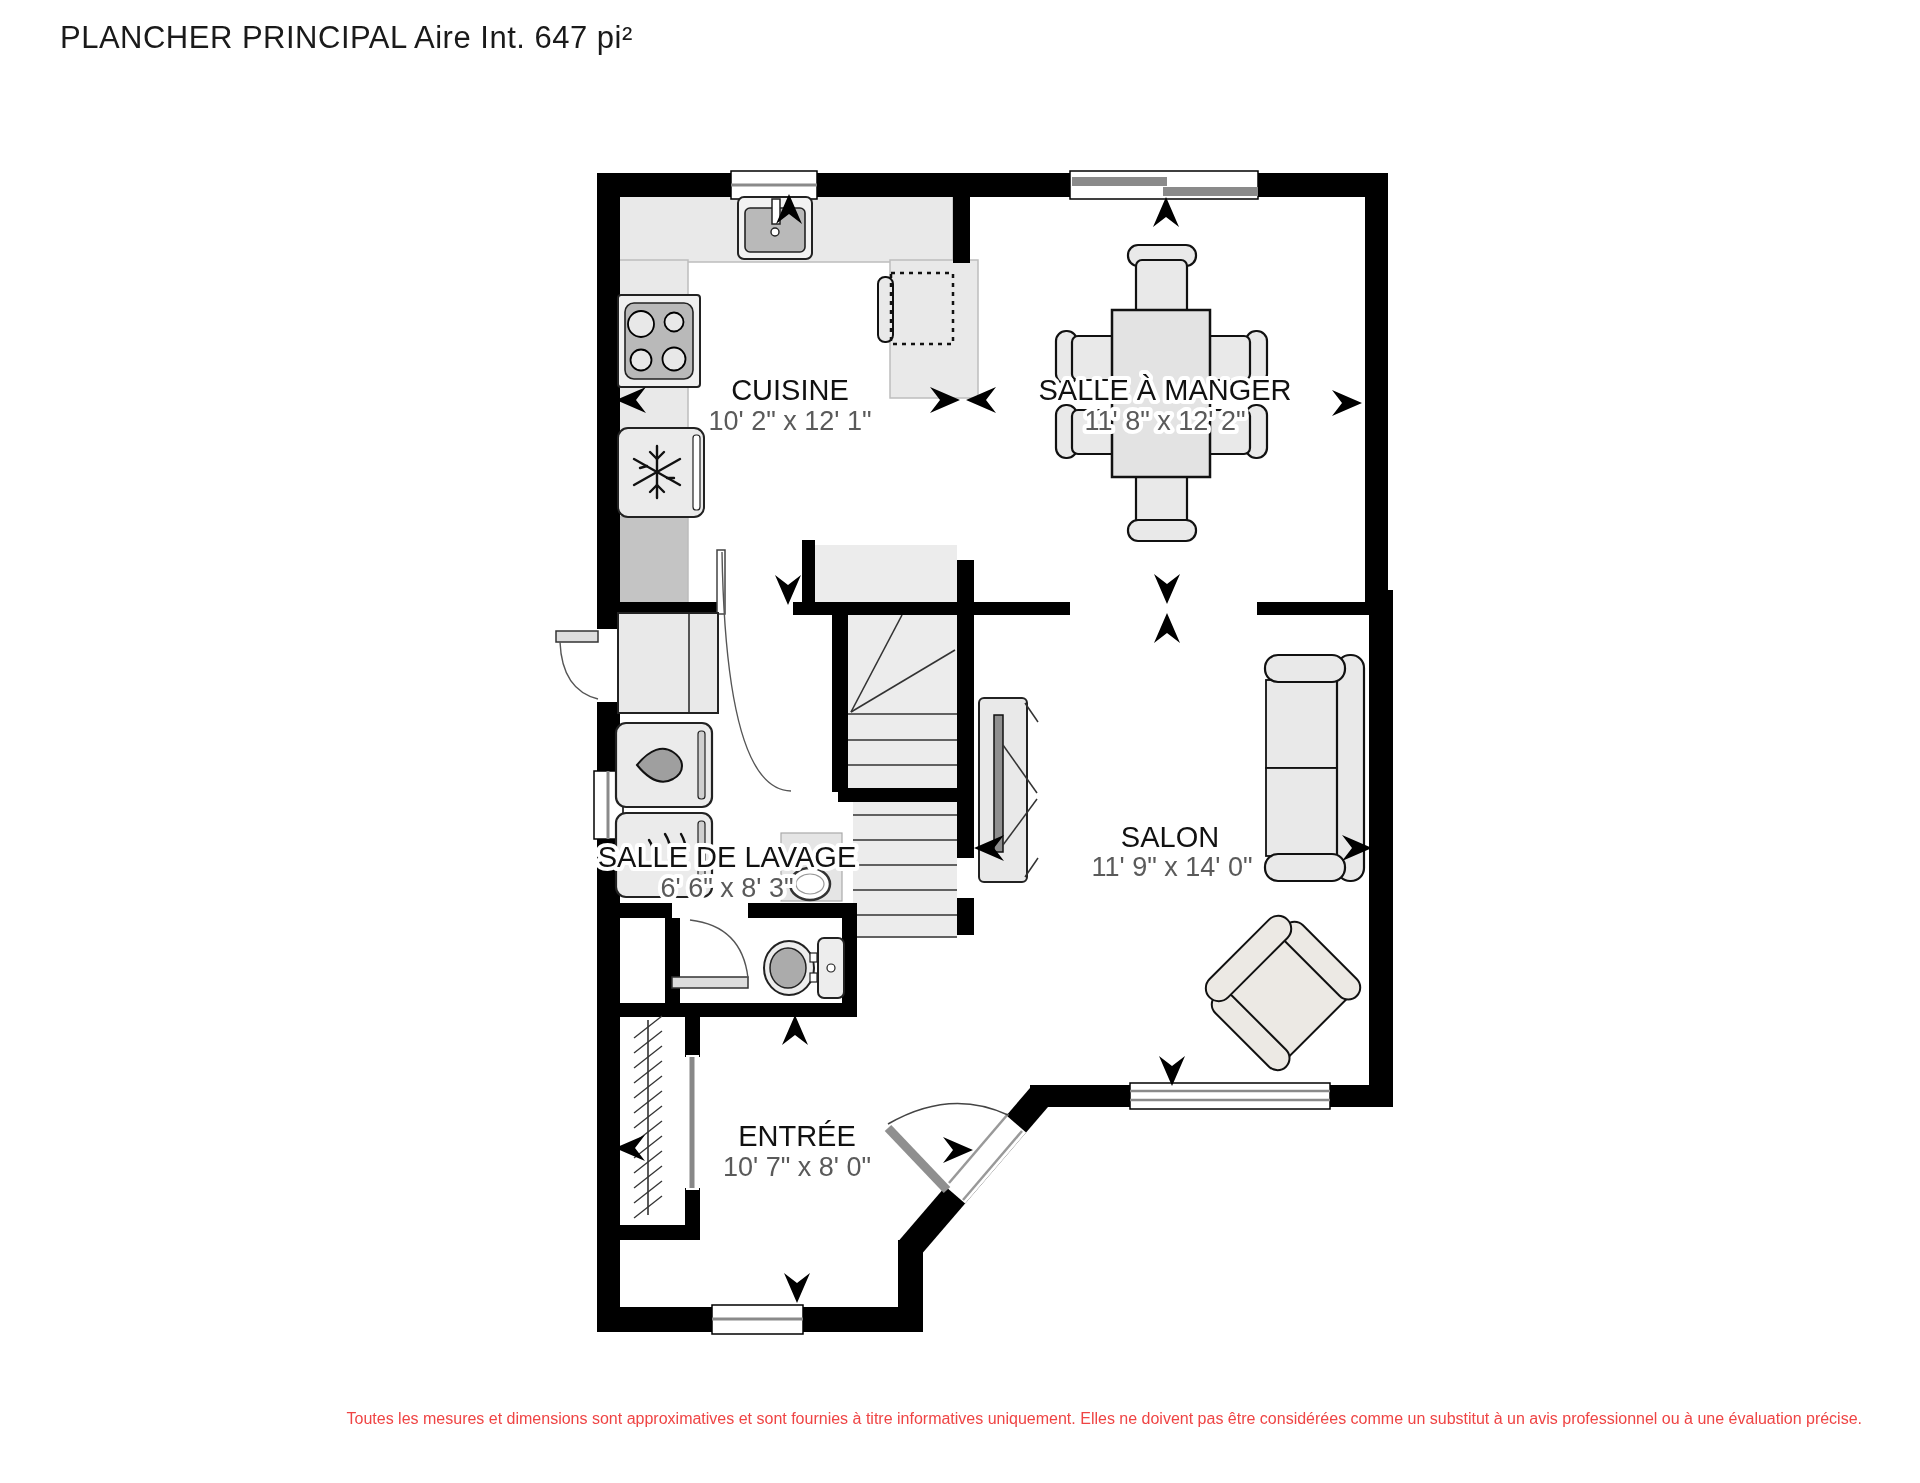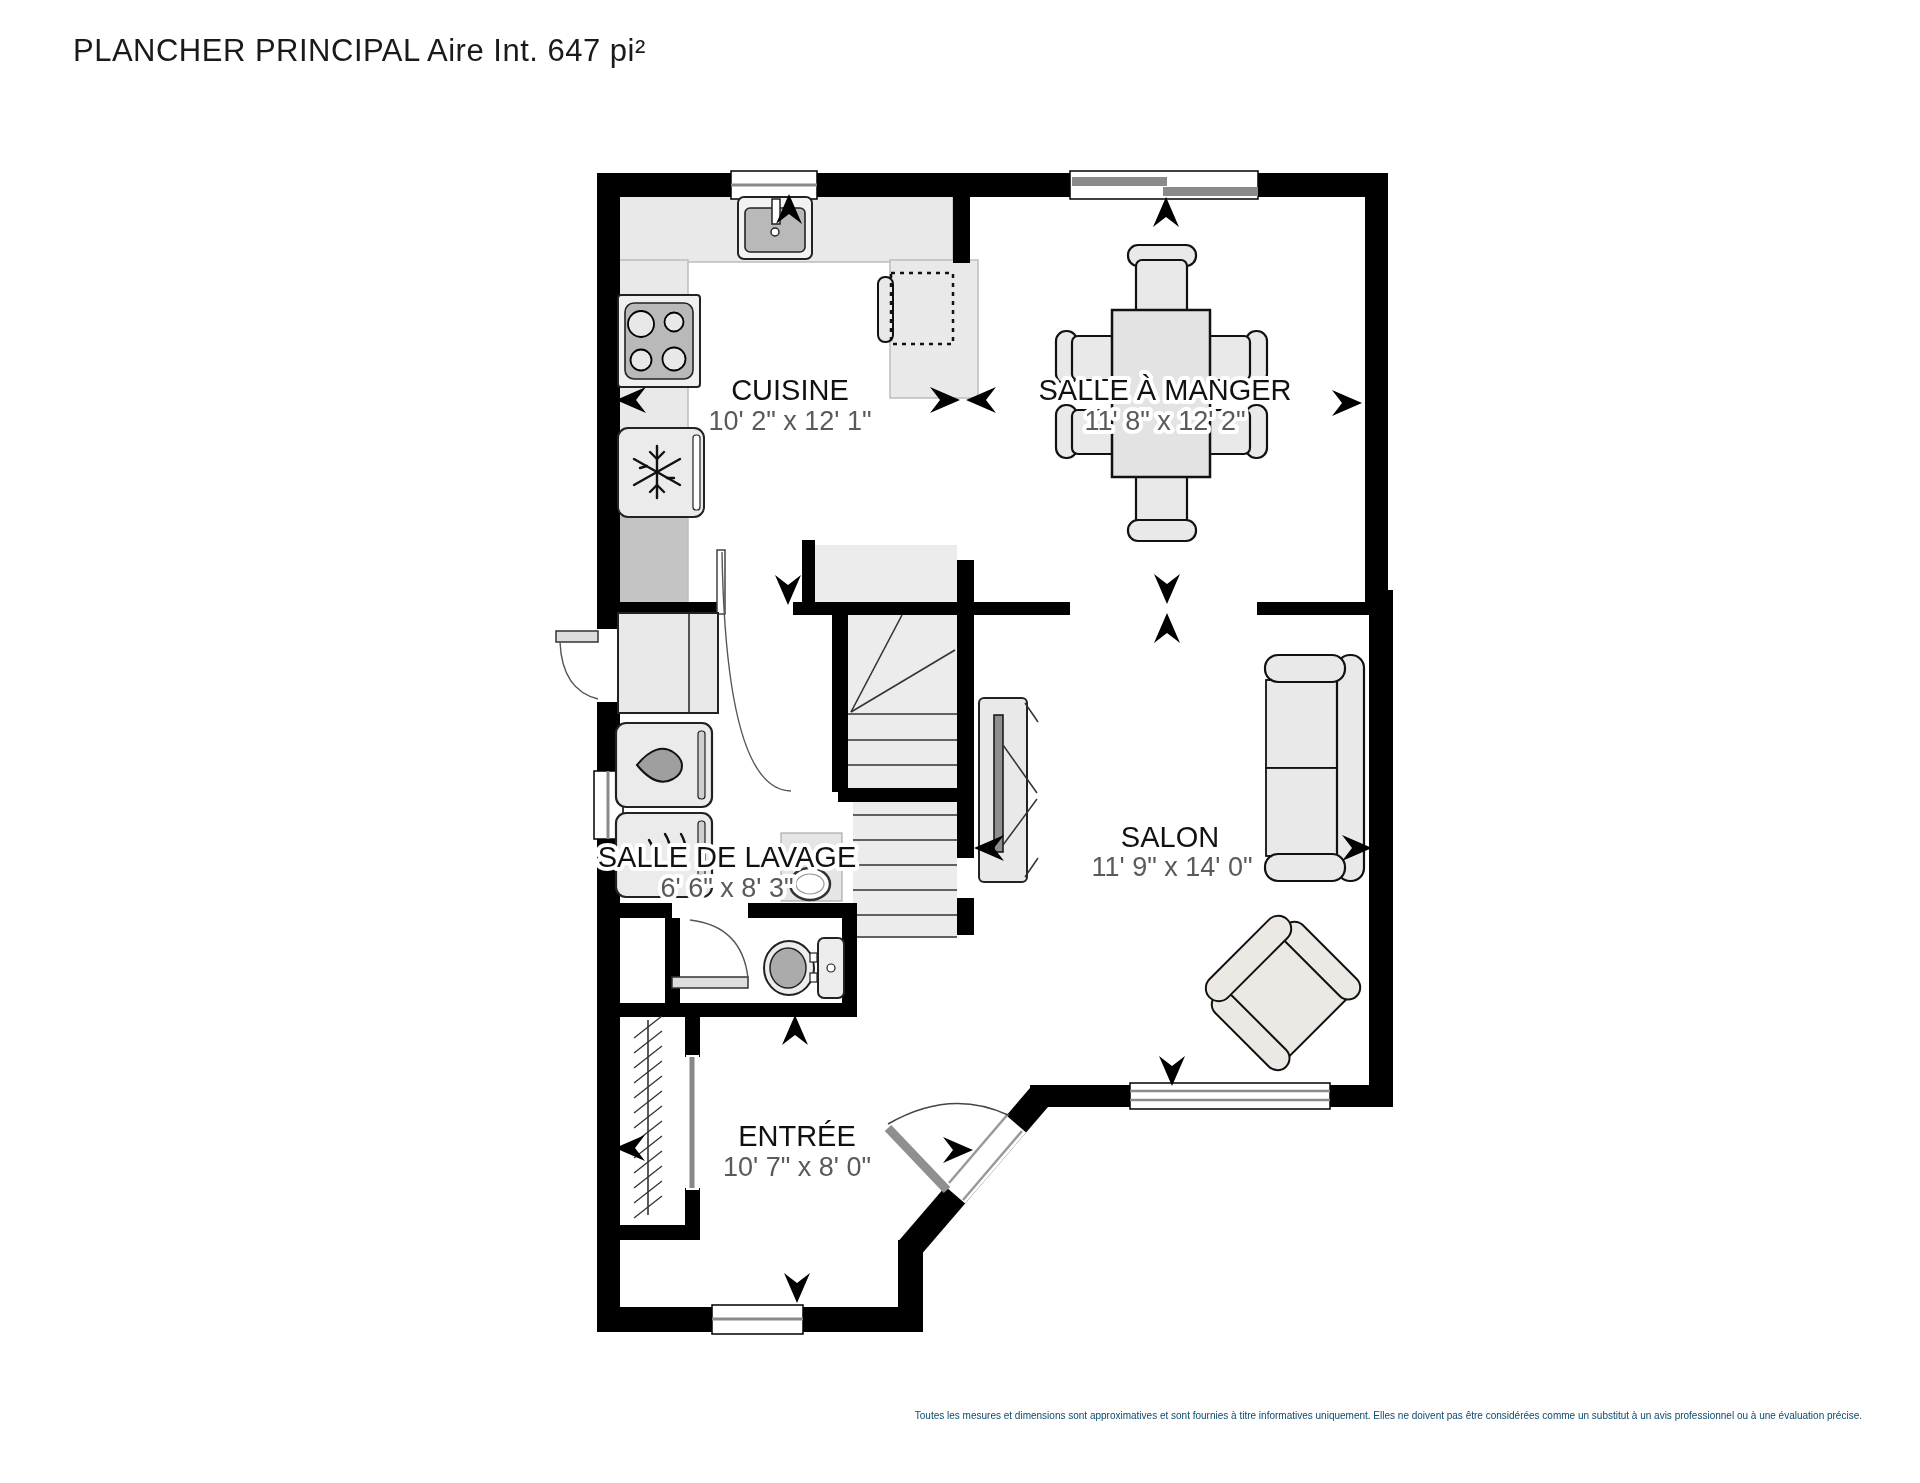--- a/index.html
+++ b/index.html
@@ -1,19 +1,19 @@
 <!DOCTYPE html>
 <html><head>
 <meta charset="utf-8">
 <style>
   html,body{margin:0;padding:0;background:#fff;}
   body{width:1920px;height:1483px;position:relative;font-family:"Liberation Sans",sans-serif;overflow:hidden;}
-  .page-title{position:absolute;left:60px;top:20px;margin:13px;font-size:31px;font-weight:500;color:#1a1a1a;letter-spacing:.5px;white-space:nowrap;}
+  .page-title{position:absolute;left:60px;top:20px;margin:0;font-size:31px;font-weight:500;color:#1a1a1a;letter-spacing:.5px;white-space:nowrap;}
   .plan-svg{position:absolute;left:0;top:0;}
-  .disclaimer{position:absolute;top:1410px;left:0;width:1862px;text-align:right;font-size:10px;color:#0c4a6e;}
+  .disclaimer{position:absolute;top:1410px;left:0;width:1862px;text-align:right;font-size:16px;color:#ef4444;}
   
   .wall{fill:#000;}
   .counter{fill:#e9e9e9;stroke:#bdbdbd;stroke-width:1.5;}
   .counter-dark{fill:#c4c4c4;stroke:#bdbdbd;stroke-width:1.5;}
   .furn{fill:#e9e9e9;stroke:#111;stroke-width:2.2;}
   .inner-gray{fill:#b9b9b9;stroke:#222;stroke-width:1.6;}
   .stair-fill{fill:#ececec;}
   .stair-line{stroke:#333;stroke-width:1.6;}
   .win{fill:#fff;stroke:#000;stroke-width:1.5;}
   .winbar{fill:#8a8a8a;}

